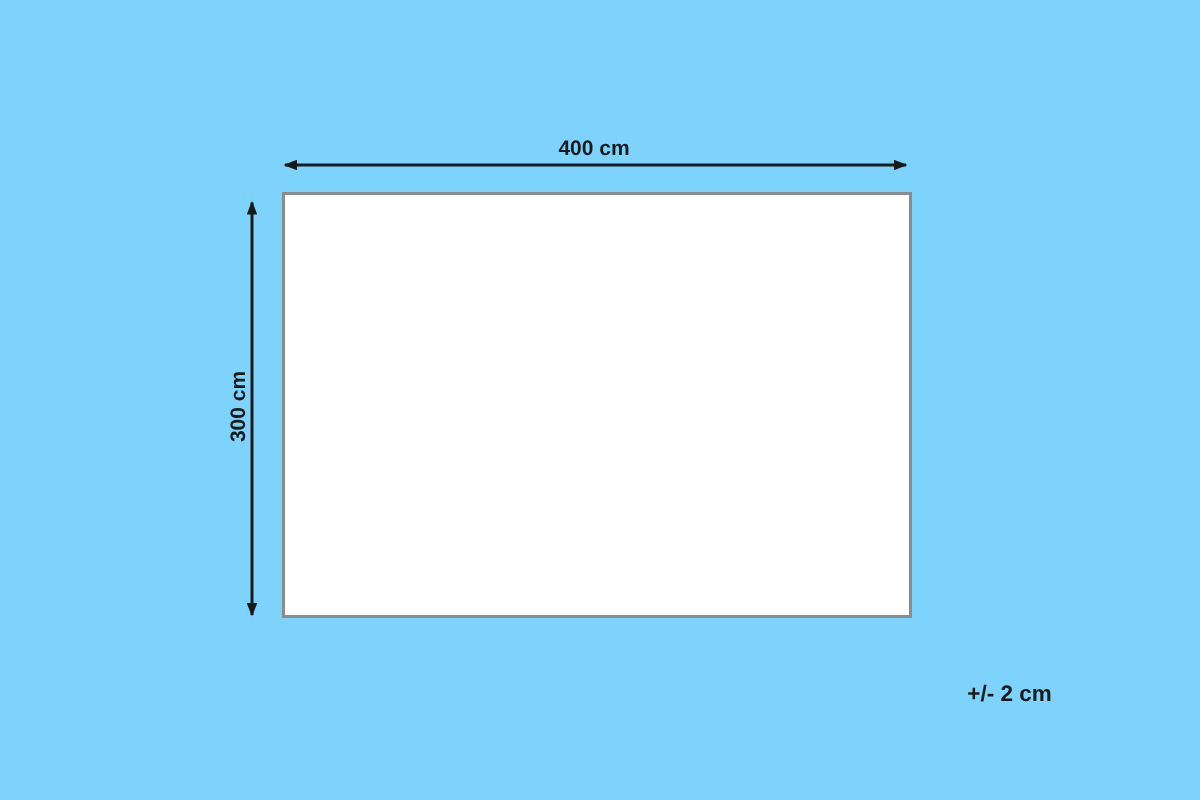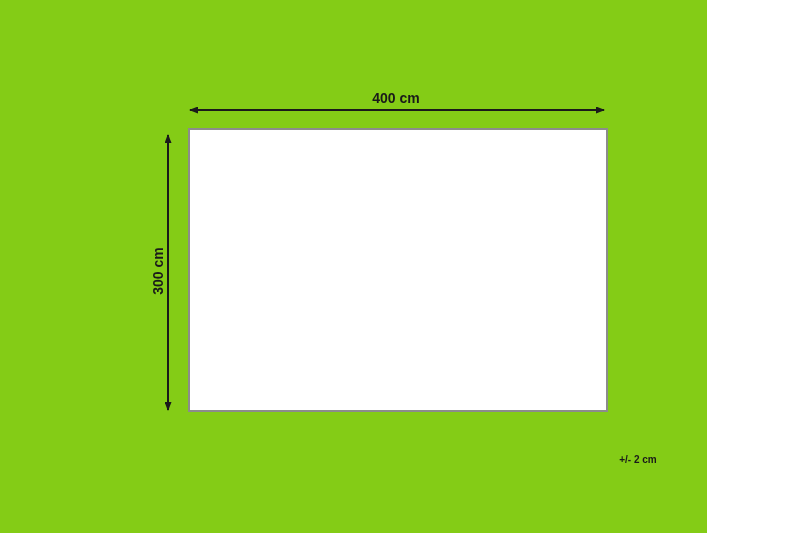--- a/index.html
+++ b/index.html
@@ -3,23 +3,23 @@
 <meta charset="utf-8">
 <style>
   html, body {
     margin: 0;
     padding: 0;
     background: #ffffff;
     font-family: "Liberation Sans", sans-serif;
   }
   .canvas {
     position: relative;
-    width: 707px;
+    width: 800px;
     height: 533px;
-    background: #84cc16;
+    background: #7dd3fc;
     overflow: hidden;
   }
   .arrow-layer {
     position: absolute;
     left: 0;
     top: 0;
     width: 800px;
     height: 533px;
   }
   .product-rectangle {
@@ -42,24 +42,24 @@
     left: 396px;
     top: 90px;
     transform: translateX(-50%);
   }
   .label-height {
     left: 158px;
     top: 271px;
     transform: translate(-50%, -50%) rotate(-90deg);
   }
   .label-tolerance {
-    left: 638px;
+    left: 673px;
     top: 454px;
     transform: translateX(-50%);
-    font-size: 10px;
+    font-size: 15px;
   }
 </style>
 </head>
 <body>
 
 <div class="canvas">
 
   <svg class="arrow-layer" width="800" height="533" viewBox="0 0 800 533" xmlns="http://www.w3.org/2000/svg">
     <defs>
       <marker id="arrowhead" markerWidth="9" markerHeight="7" refX="8" refY="3.5" orient="auto-start-reverse" markerUnits="userSpaceOnUse">

